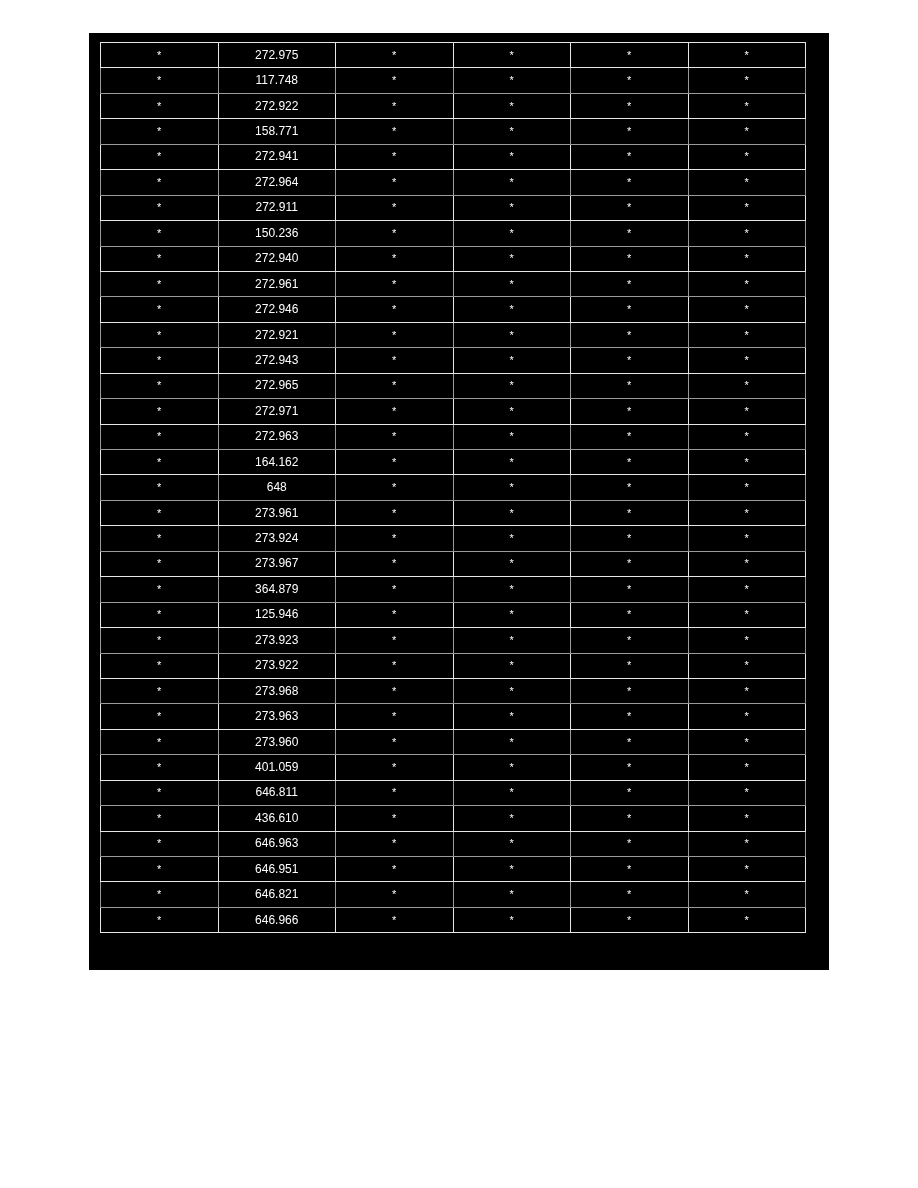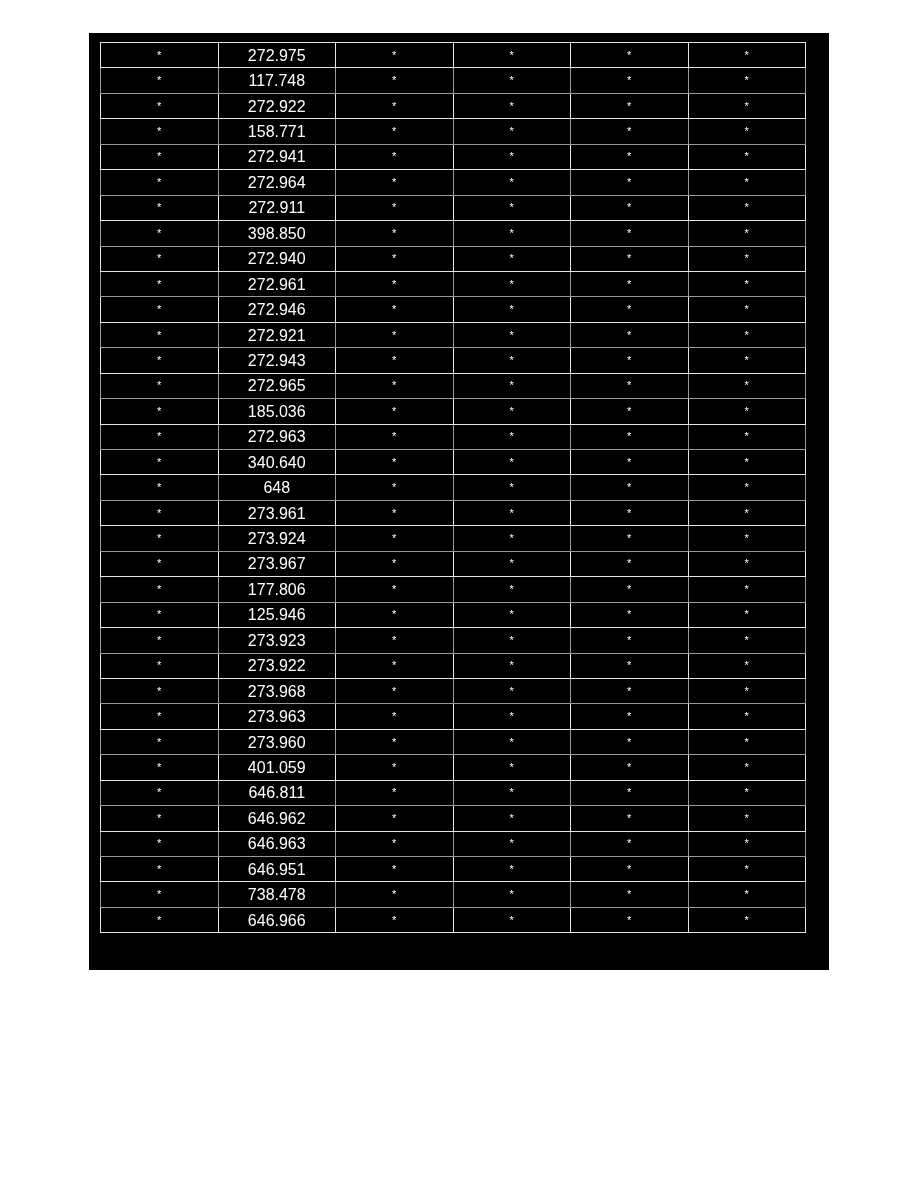--- a/index.html
+++ b/index.html
@@ -41,21 +41,21 @@
       font-size: 13px;
       line-height: 13px;
       box-sizing: border-box;
     }
     .data-table tr:nth-child(odd) td { border-color: #e6e6e6; }
     .data-table tr:nth-child(even) td { border-color: #9a9a9a; }
     .data-table td.star {
       font-size: 11px;
     }
     .data-table td.val {
-      font-size: 16px;
+      font-size: 12px;
     }
   </style>
 </head>
 <body>
 
 <div class="panel">
   <table class="data-table">
     <tbody id="table-body">
         <tr>
           <td class="star">*</td>
@@ -108,21 +108,21 @@
         <tr>
           <td class="star">*</td>
           <td class="val">272.911</td>
           <td class="star">*</td>
           <td class="star">*</td>
           <td class="star">*</td>
           <td class="star">*</td>
         </tr>
         <tr>
           <td class="star">*</td>
-          <td class="val">398.850</td>
+          <td class="val">150.236</td>
           <td class="star">*</td>
           <td class="star">*</td>
           <td class="star">*</td>
           <td class="star">*</td>
         </tr>
         <tr>
           <td class="star">*</td>
           <td class="val">272.940</td>
           <td class="star">*</td>
           <td class="star">*</td>
@@ -164,37 +164,37 @@
         <tr>
           <td class="star">*</td>
           <td class="val">272.965</td>
           <td class="star">*</td>
           <td class="star">*</td>
           <td class="star">*</td>
           <td class="star">*</td>
         </tr>
         <tr>
           <td class="star">*</td>
-          <td class="val">185.036</td>
+          <td class="val">272.971</td>
           <td class="star">*</td>
           <td class="star">*</td>
           <td class="star">*</td>
           <td class="star">*</td>
         </tr>
         <tr>
           <td class="star">*</td>
           <td class="val">272.963</td>
           <td class="star">*</td>
           <td class="star">*</td>
           <td class="star">*</td>
           <td class="star">*</td>
         </tr>
         <tr>
           <td class="star">*</td>
-          <td class="val">340.640</td>
+          <td class="val">164.162</td>
           <td class="star">*</td>
           <td class="star">*</td>
           <td class="star">*</td>
           <td class="star">*</td>
         </tr>
         <tr>
           <td class="star">*</td>
           <td class="val">648</td>
           <td class="star">*</td>
           <td class="star">*</td>
@@ -220,21 +220,21 @@
         <tr>
           <td class="star">*</td>
           <td class="val">273.967</td>
           <td class="star">*</td>
           <td class="star">*</td>
           <td class="star">*</td>
           <td class="star">*</td>
         </tr>
         <tr>
           <td class="star">*</td>
-          <td class="val">177.806</td>
+          <td class="val">364.879</td>
           <td class="star">*</td>
           <td class="star">*</td>
           <td class="star">*</td>
           <td class="star">*</td>
         </tr>
         <tr>
           <td class="star">*</td>
           <td class="val">125.946</td>
           <td class="star">*</td>
           <td class="star">*</td>
@@ -292,21 +292,21 @@
         <tr>
           <td class="star">*</td>
           <td class="val">646.811</td>
           <td class="star">*</td>
           <td class="star">*</td>
           <td class="star">*</td>
           <td class="star">*</td>
         </tr>
         <tr>
           <td class="star">*</td>
-          <td class="val">646.962</td>
+          <td class="val">436.610</td>
           <td class="star">*</td>
           <td class="star">*</td>
           <td class="star">*</td>
           <td class="star">*</td>
         </tr>
         <tr>
           <td class="star">*</td>
           <td class="val">646.963</td>
           <td class="star">*</td>
           <td class="star">*</td>
@@ -316,21 +316,21 @@
         <tr>
           <td class="star">*</td>
           <td class="val">646.951</td>
           <td class="star">*</td>
           <td class="star">*</td>
           <td class="star">*</td>
           <td class="star">*</td>
         </tr>
         <tr>
           <td class="star">*</td>
-          <td class="val">738.478</td>
+          <td class="val">646.821</td>
           <td class="star">*</td>
           <td class="star">*</td>
           <td class="star">*</td>
           <td class="star">*</td>
         </tr>
         <tr>
           <td class="star">*</td>
           <td class="val">646.966</td>
           <td class="star">*</td>
           <td class="star">*</td>

